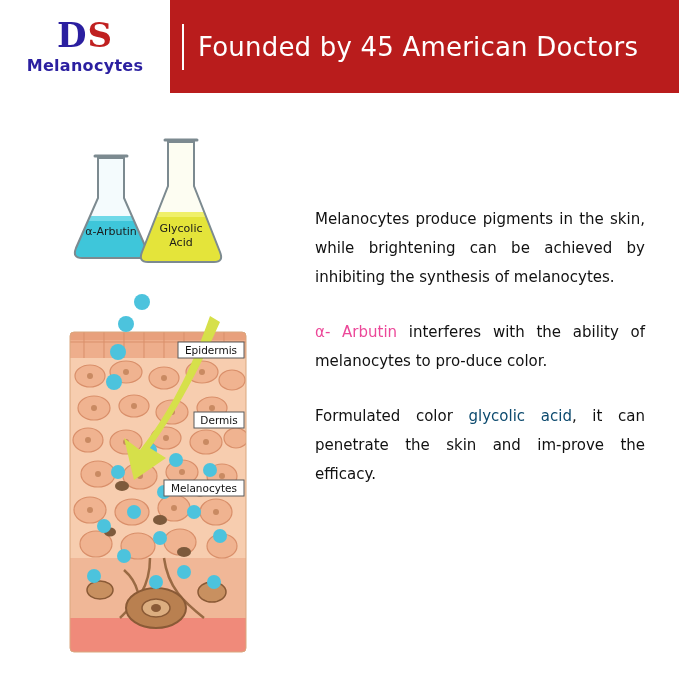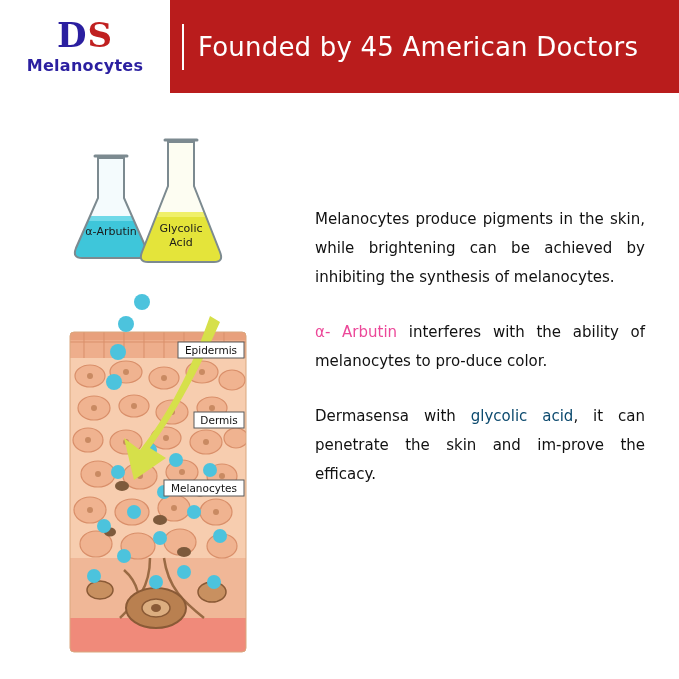--- a/index.html
+++ b/index.html
@@ -290,16 +290,16 @@
       <g>
         <rect x="100" y="360" width="80" height="16" fill="#ffffff" stroke="#5a5a5a" stroke-width="1"></rect>
         <text x="140" y="372" font-family="DejaVu Sans, sans-serif" font-size="10.5" fill="#111111" text-anchor="middle">Melanocytes</text>
       </g>
     </svg>
   </div>
 
   <div class="textcol">
     <p>Melanocytes produce pigments in the skin, while brightening can be achieved by inhibiting the synthesis of melanocytes.</p>
     <p><span class="hl-teal">α- Arbutin</span><span> interferes with the ability of melanocytes to pro-duce color.</span></p>
-    <p><span>Dermasensa with </span><span class="hl-blue">glycolic acid</span><span>, it can penetrate the skin and im-prove the efficacy.</span></p>
+    <p><span>Formulated color </span><span class="hl-blue">glycolic acid</span><span>, it can penetrate the skin and im-prove the efficacy.</span></p>
   </div>
 
 </div>
 
 </body></html>

